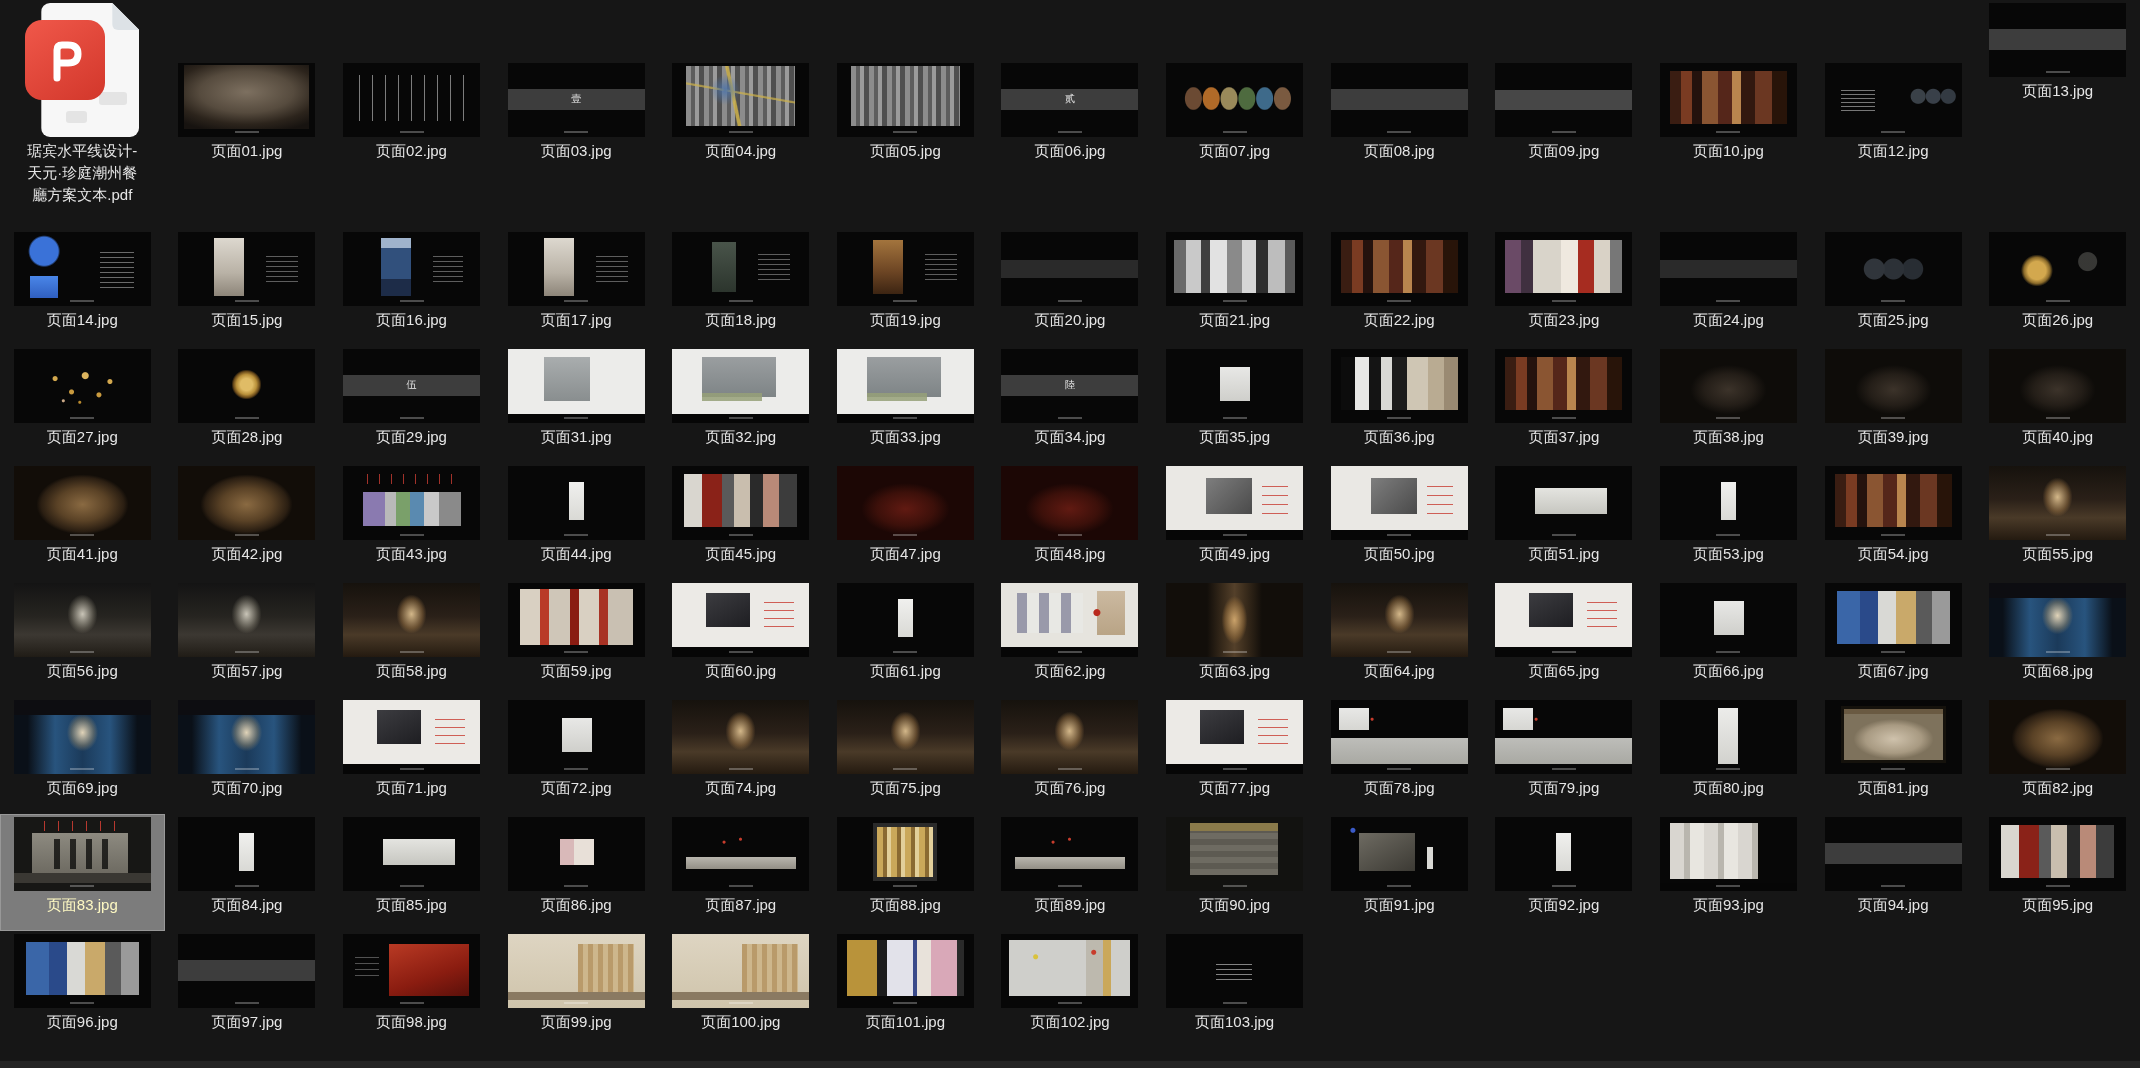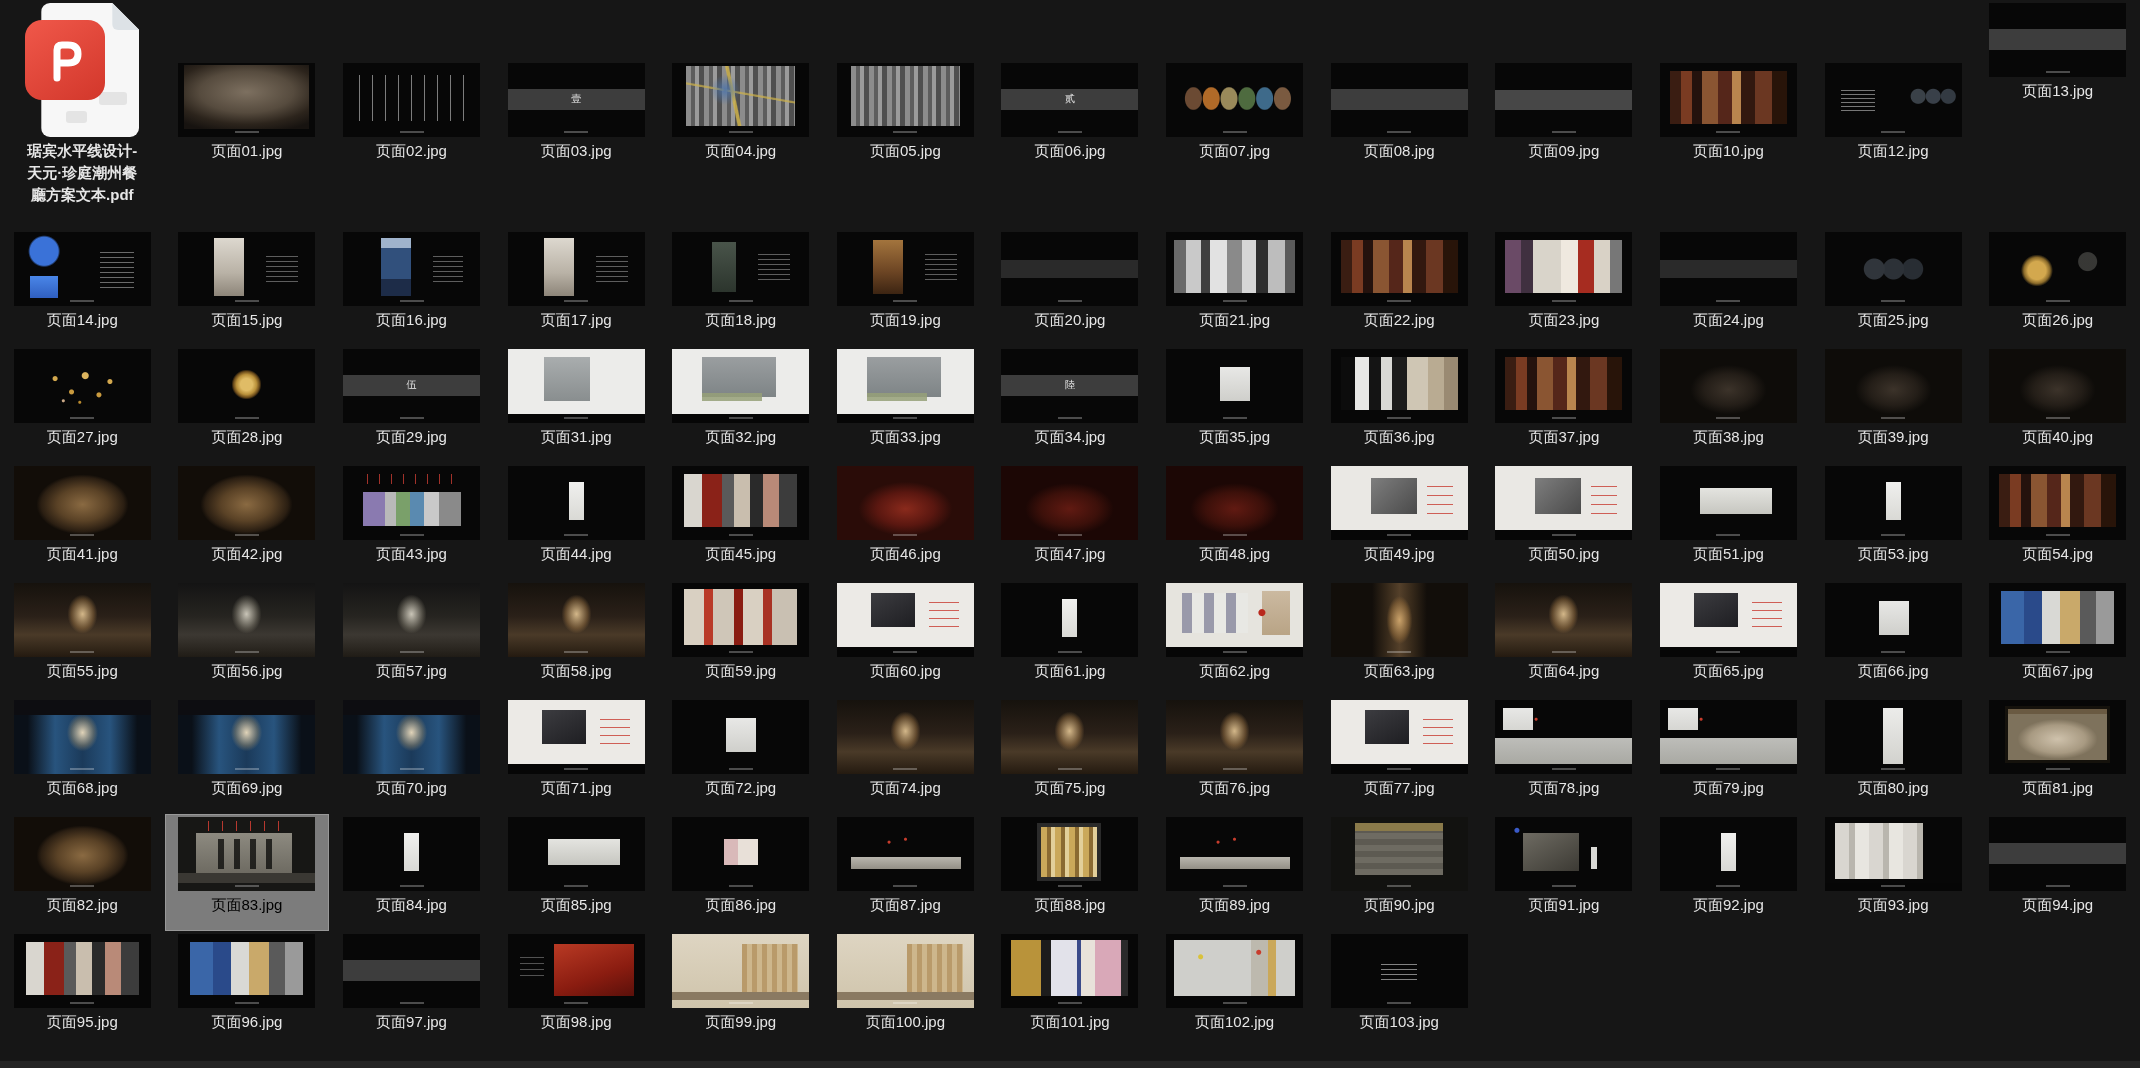--- a/index.html
+++ b/index.html
@@ -10,37 +10,37 @@
         grid-template-rows:229px repeat(7,117px);}
   .cell{display:flex;flex-direction:column;align-items:center;}
   .cell.sel{background:#7c7c7c;box-shadow:inset 0 0 0 1px #989898;}
   .thumbwrap{height:77px;width:100%;display:flex;align-items:flex-end;justify-content:center;}
   .row1 .thumbwrap{height:137px;}
   .thumb{width:137px;height:74px;background:#070707;position:relative;overflow:hidden;flex:none;}
   .thumb::before{content:"";position:absolute;inset:0;}
   .thumb::after{content:"";position:absolute;left:50%;transform:translateX(-50%);
         bottom:4px;width:24px;height:2px;background:rgba(255,255,255,.28);}
   .label{font-size:15px;line-height:22px;color:#e6e6e6;margin-top:3px;white-space:nowrap;text-align:center;}
-  .sel .label{color:#000000;text-align:right;}
+  .sel .label{color:#fef9c3;text-align:right;}
   .glyph{position:absolute;left:0;right:0;top:27px;text-align:center;font-size:10px;line-height:18px;color:#ededed;z-index:2;}
   .bottom-bar{position:absolute;left:0;right:0;bottom:0;height:7px;background:#242424;}
 
   
   .pdfcell .thumbwrap{align-items:flex-end;}
   .pdf-icon{position:relative;width:114px;height:134px;flex:none;}
   .pdf-page{position:absolute;right:0;top:0;width:98px;height:134px;background:#f7f7f7;border-radius:9px;
         clip-path:polygon(0 0,calc(100% - 27px) 0,100% 27px,100% 100%,0 100%);}
   .pdf-fold{position:absolute;right:0;top:0;width:27px;height:27px;background:#dde2e6;
         clip-path:polygon(0 0,100% 100%,0 100%);border-bottom-left-radius:6px;}
   .pdf-bar{position:absolute;background:#e4e4e4;border-radius:3px;}
   .pdf-barA{right:12px;bottom:32px;width:28px;height:13px;}
   .pdf-barB{right:52px;bottom:14px;width:21px;height:12px;}
   .pdf-badge{position:absolute;left:0;top:17px;width:80px;height:80px;border-radius:17px;
         background:linear-gradient(145deg,#f0584a,#d2372b);display:flex;align-items:center;justify-content:center;}
-  .pdf-label div{line-height:22px;font-weight:bold;}
+  .pdf-label div{line-height:22px;}
 
   
   .k-photo-sepia .thumb::before{inset:2px 6px 8px 6px;background:radial-gradient(ellipse 75% 65% at 50% 42%,#7d7060,#564b3e 50%,#2c241c 78%,#171310);}
   .k-toc .thumb::before{inset:12px 16px 16px 16px;background:repeating-linear-gradient(90deg,rgba(220,220,220,.55) 0 1px,transparent 1px 13px);}
   .k-chapter .thumb::before{inset:26px 0 27px 0;background:#3d3d3d;}
   .k-band .thumb::before{inset:28px 0 28px 0;background:#2a2a2a;}
   .k-band-lit .thumb::before{inset:27px 0 27px 0;background:#474747;}
   .k-map .thumb::before,.k-map-color .thumb::before{inset:3px 14px 11px 14px;
      background:repeating-linear-gradient(90deg,#8c8c8c 0 5px,#5d5d5d 5px 9px,#9b9b9b 9px 13px,#4f4f4f 13px 18px),
                 repeating-linear-gradient(0deg,rgba(0,0,0,.45) 0 3px,rgba(255,255,255,.08) 3px 7px);}
@@ -618,28 +618,20 @@
 
   <div class="cell k-strips-redwhite">
     <div class="thumbwrap">
       <div class="thumb">
         <div class="glyph"></div>
       </div>
     </div>
     <div class="label">页面45.jpg</div>
   </div>
 
-  <div class="cell k-render-red">
-    <div class="thumbwrap">
-      <div class="thumb">
-        <div class="glyph"></div>
-      </div>
-    </div>
-    <div class="label">页面46.jpg</div>
-  </div>
 
   <div class="cell k-render-red-dark">
     <div class="thumbwrap">
       <div class="thumb">
         <div class="glyph"></div>
       </div>
     </div>
     <div class="label">页面47.jpg</div>
   </div>
 

